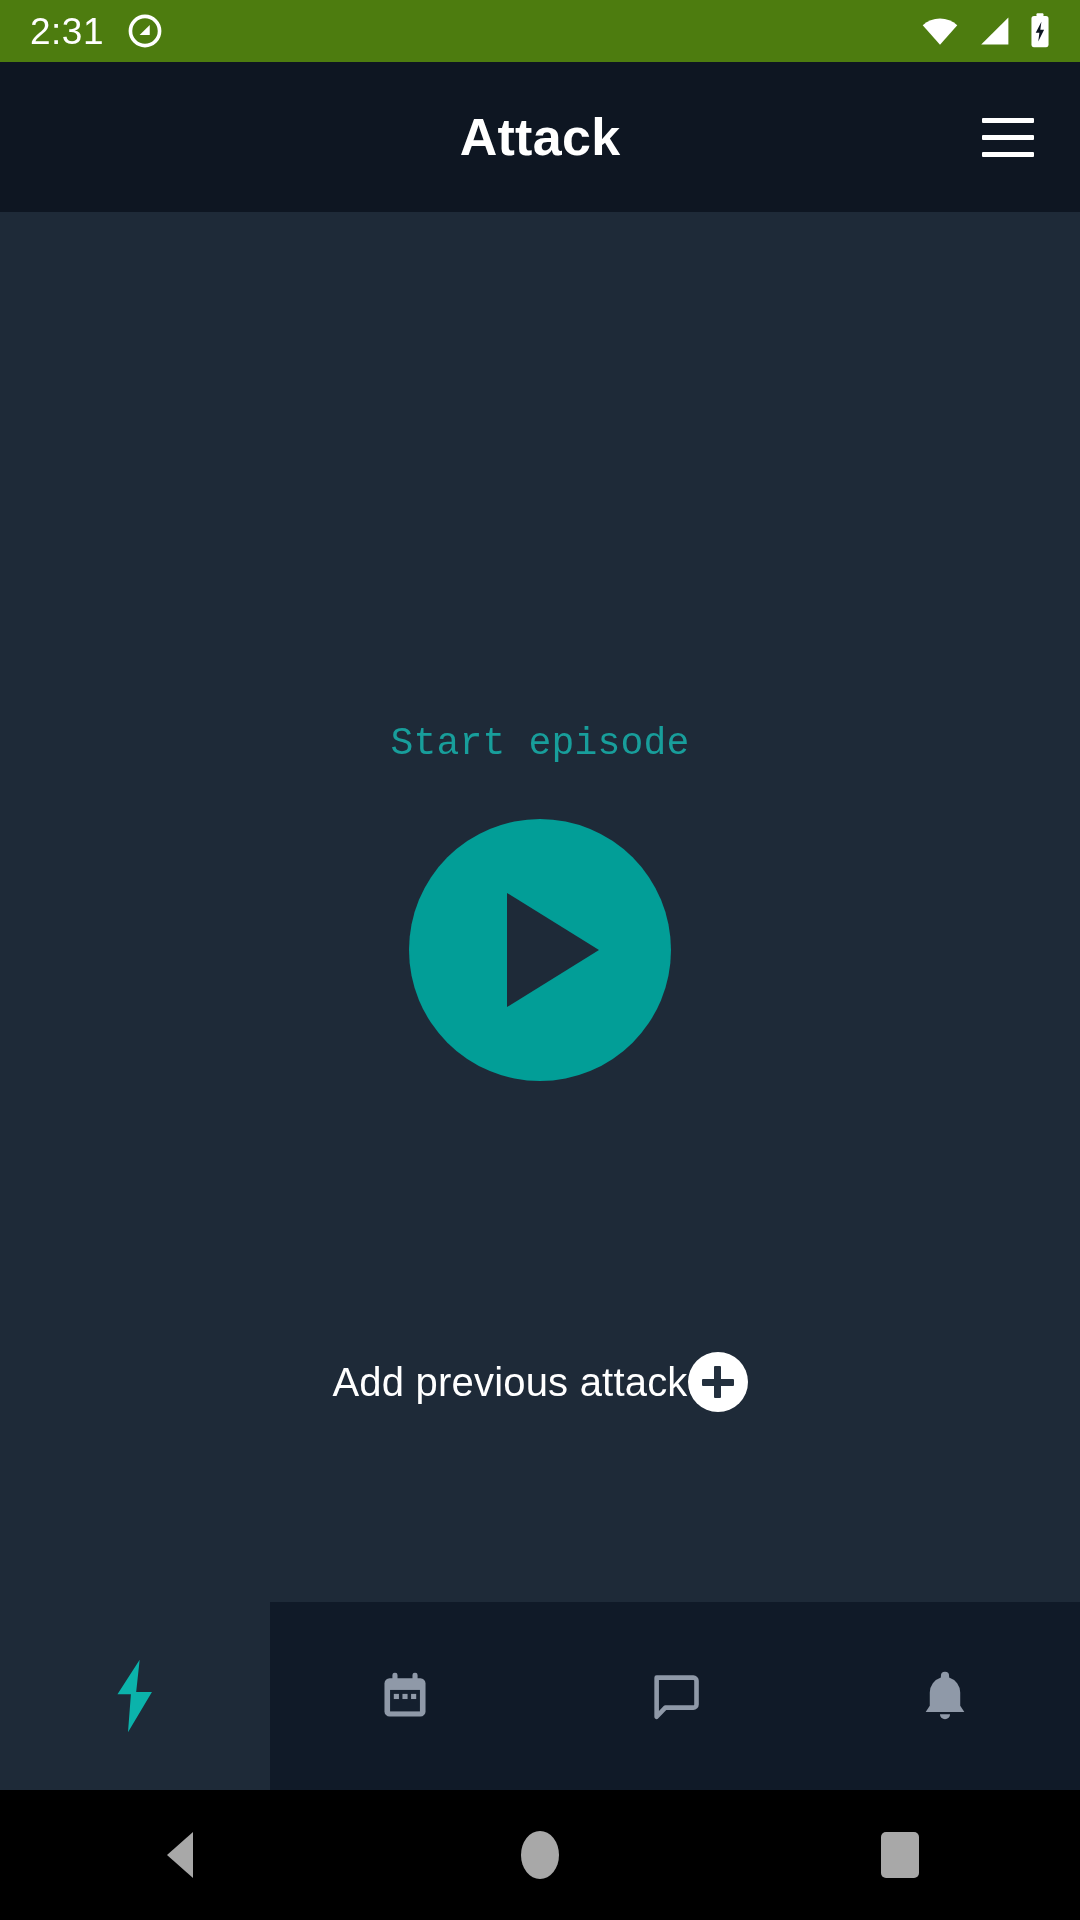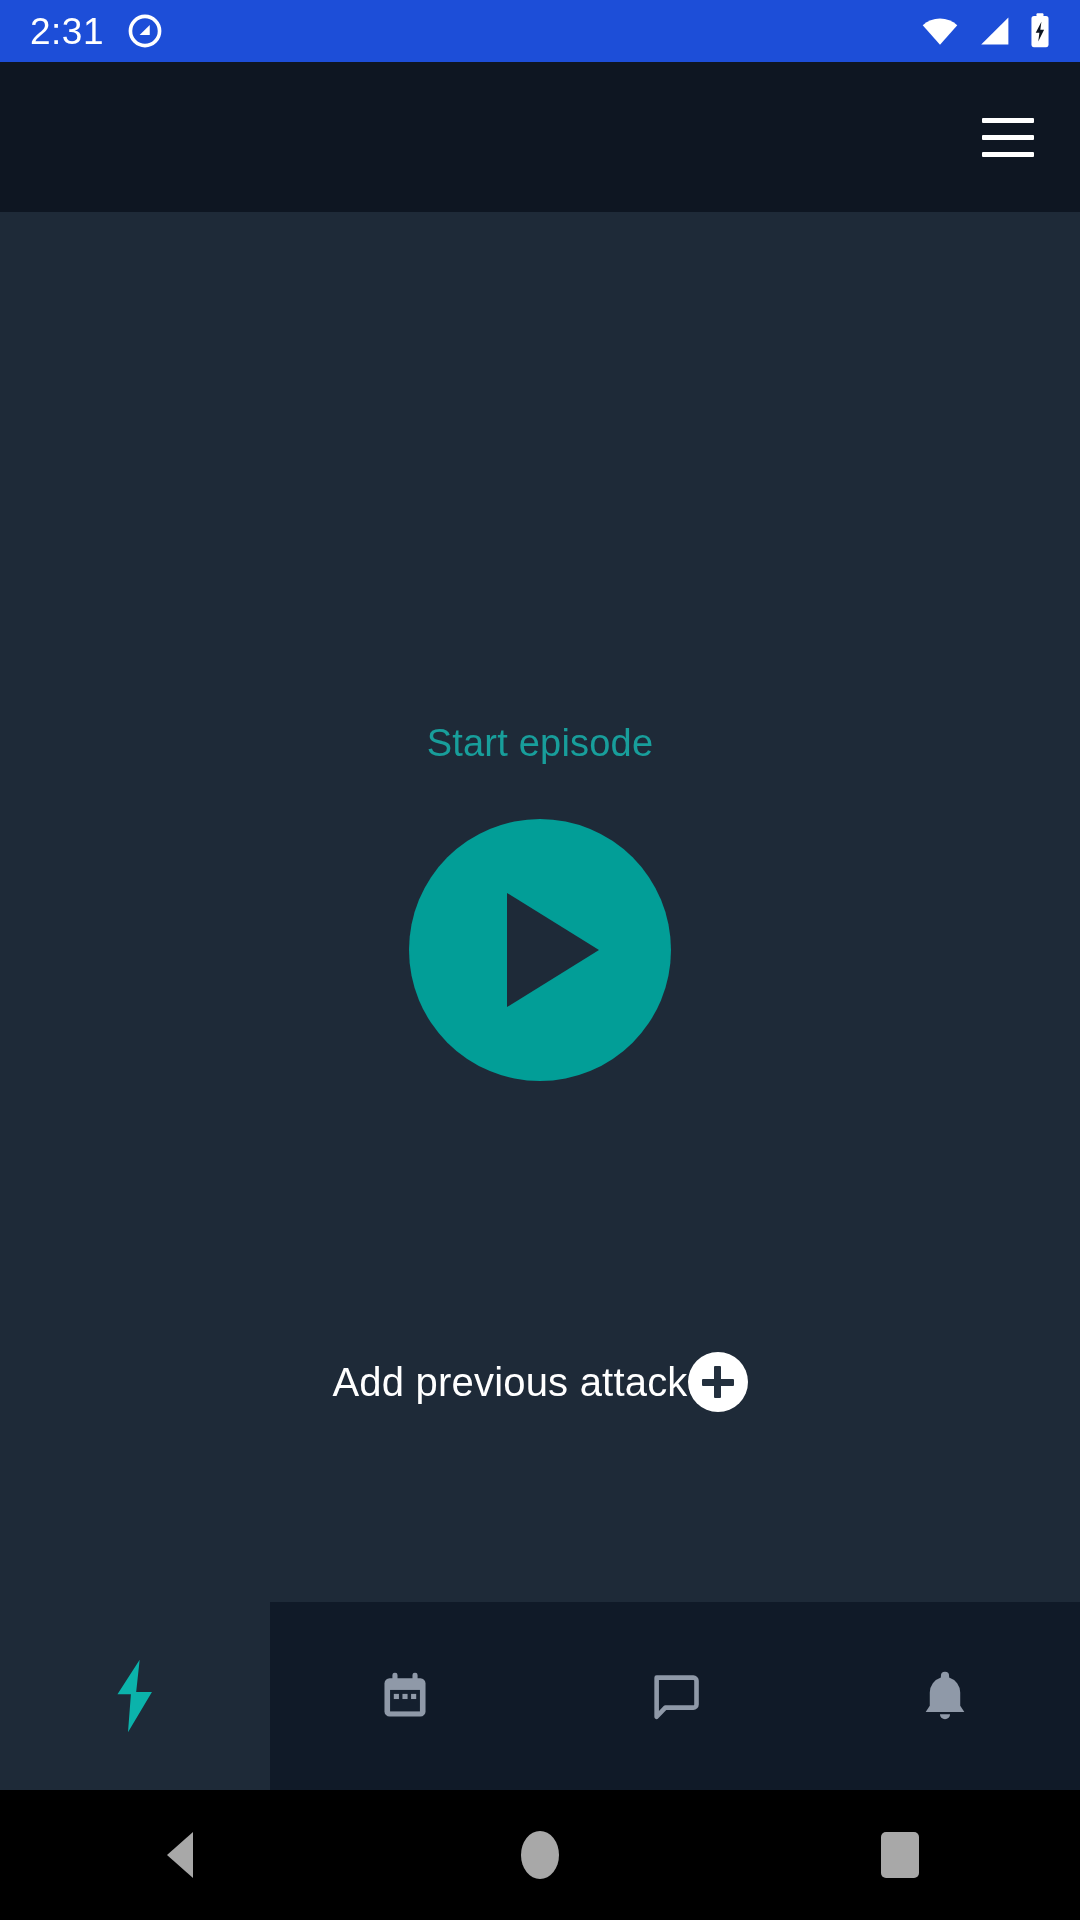--- a/index.html
+++ b/index.html
@@ -17,21 +17,21 @@
     width: 1080px;
     height: 1920px;
     display: flex;
     flex-direction: column;
     background: #1e2a38;
   }
 
   
   .status-bar {
     height: 62px;
-    background: #1d4ed8;
+    background: #4d7c0f;
     display: flex;
     align-items: center;
     padding: 0 28px 0 30px;
     flex: 0 0 auto;
   }
   .status-left {
     display: flex;
     align-items: center;
     gap: 22px;
   }
@@ -101,20 +101,21 @@
     top: 510px;
     display: flex;
     flex-direction: column;
     align-items: center;
   }
   .start-label {
     color: #189e9b;
     font-size: 38px;
     letter-spacing: 0.2px;
     margin-bottom: 54px;
+    font-family: Liberation Mono, monospace;
   }
   .play-button {
     width: 262px;
     height: 262px;
     border-radius: 50%;
     background: #029e97;
     display: flex;
     align-items: center;
     justify-content: center;
     cursor: pointer;
@@ -248,20 +249,21 @@
         <svg width="24" height="38" viewBox="0 0 14 24">
           <rect x="1.6" y="2.6" width="10.8" height="19.6" rx="1.6" fill="#ffffff"></rect>
           <rect x="4.8" y="0.8" width="4.4" height="2.2" rx="0.6" fill="#ffffff"></rect>
           <path d="M7.9 6.1 L4.3 13.1 L6.6 13.1 L5.9 18.6 L9.6 11.2 L7.2 11.2 Z" fill="#0e1622"></path>
         </svg>
       </span>
     </div>
   </div>
 
   <div class="app-bar">
+    <span class="app-bar-title">Attack</span>
     <div class="menu-button">
       <span class="menu-line"></span>
       <span class="menu-line"></span>
       <span class="menu-line"></span>
     </div>
   </div>
 
   <div class="content">
 
     <div class="start-block">

